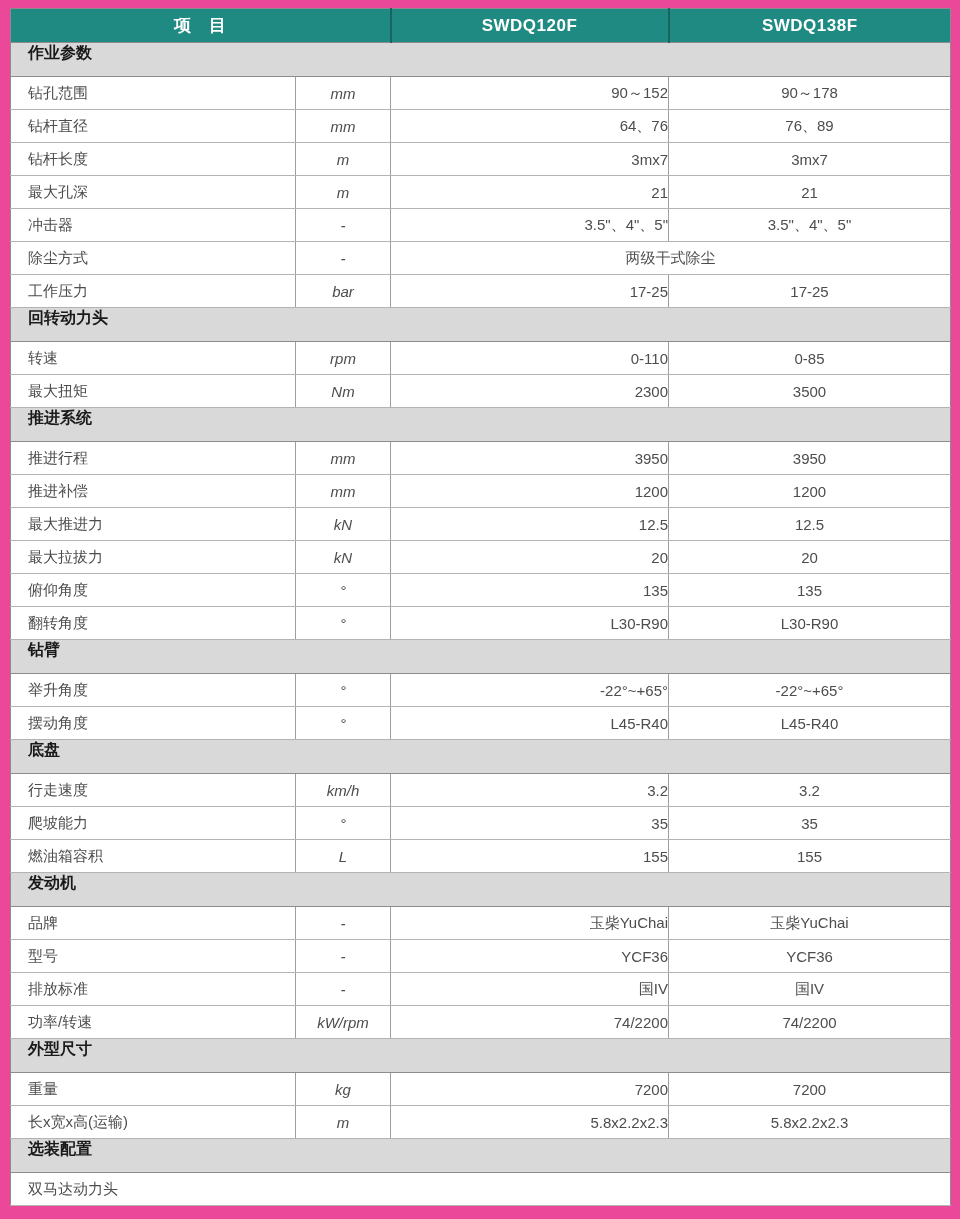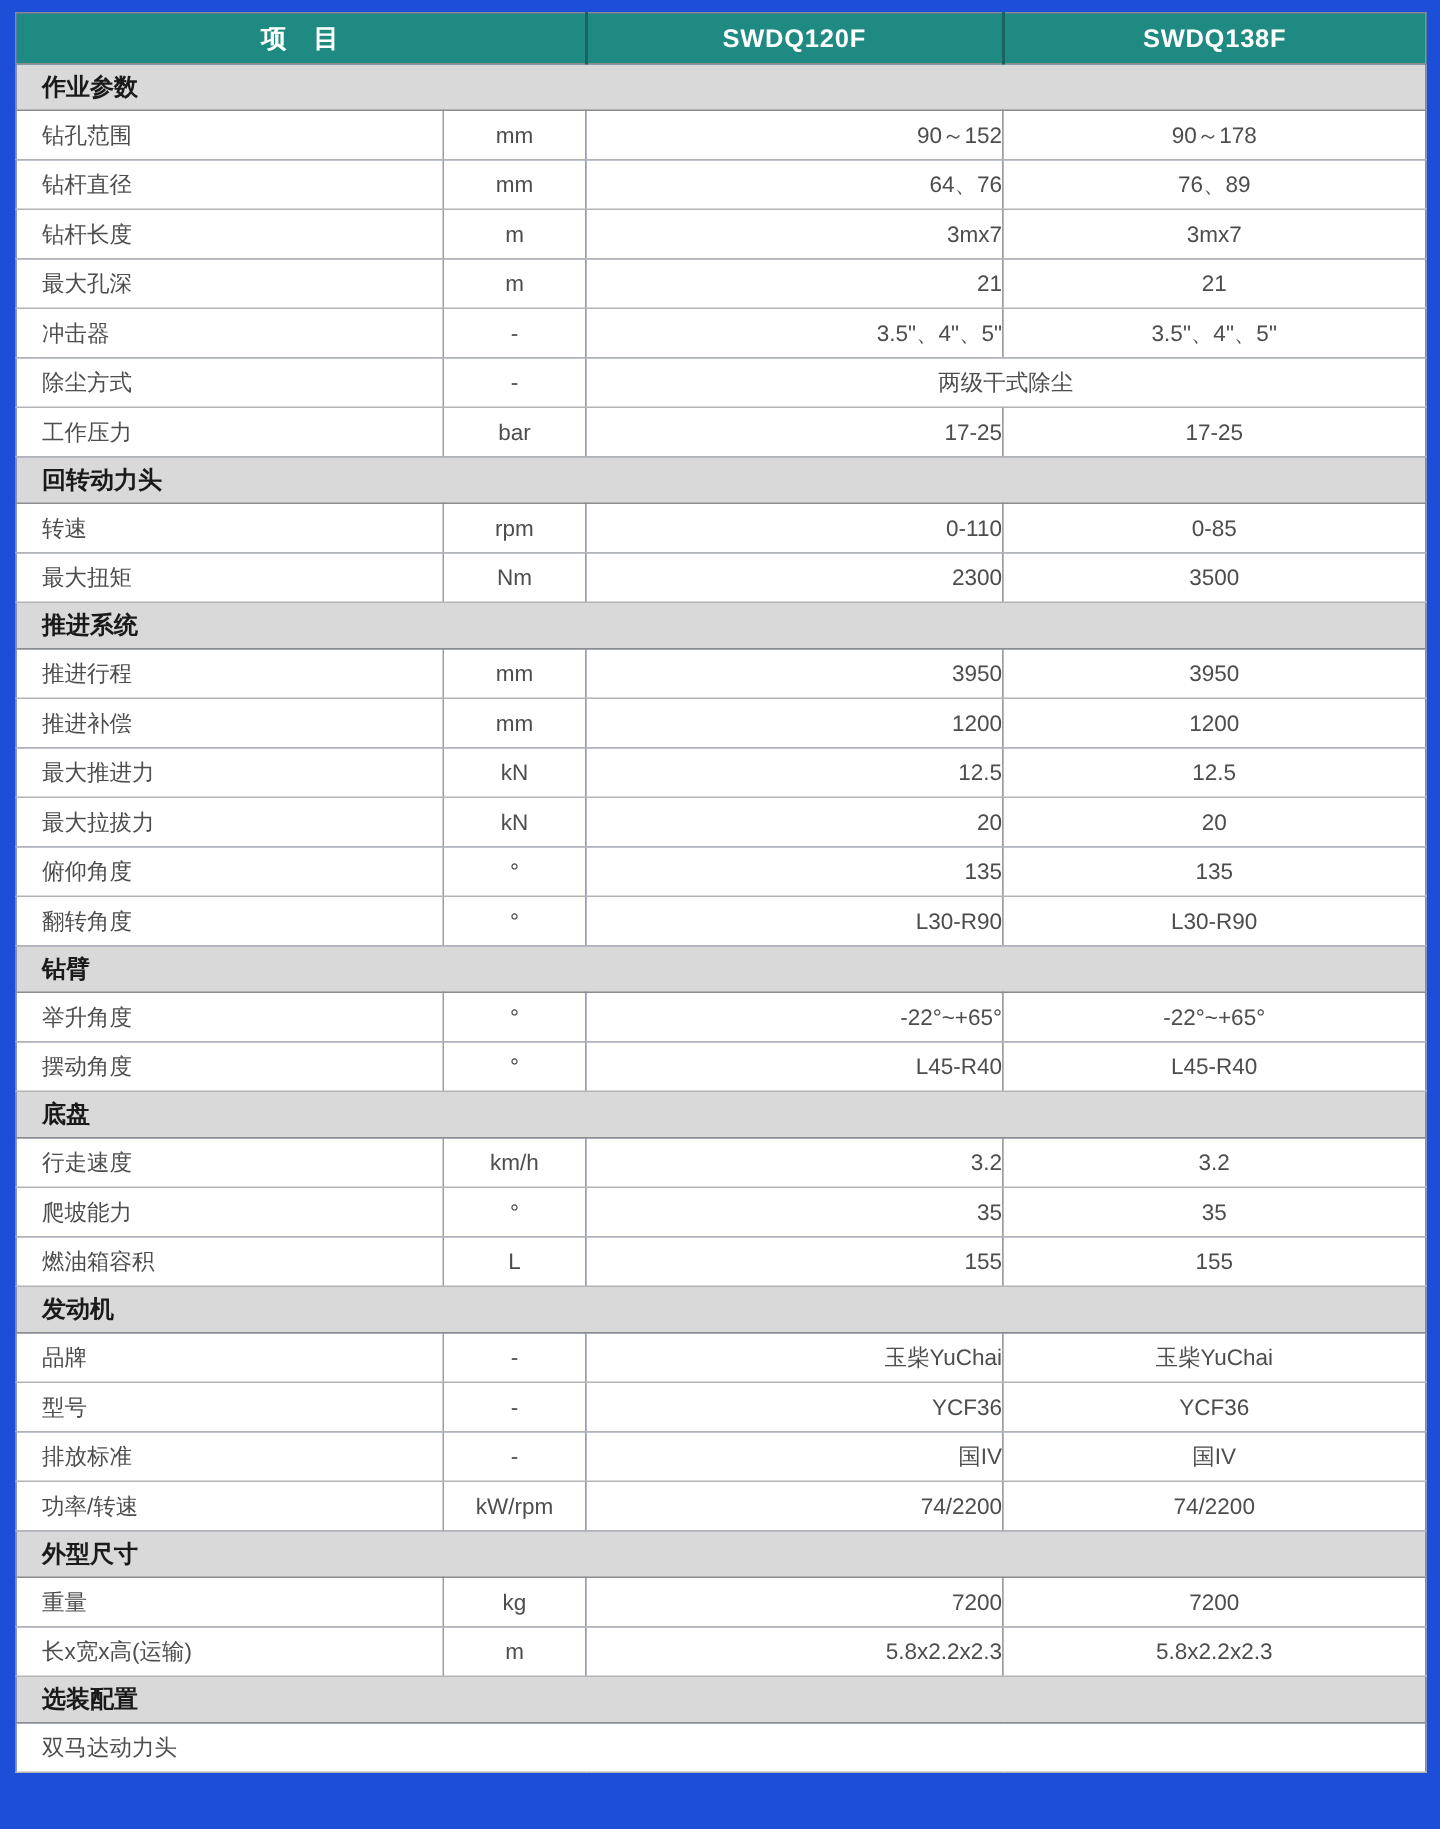--- a/index.html
+++ b/index.html
@@ -7,21 +7,21 @@
     margin: 0;
     padding: 0;
     background: #ffffff;
     width: 960px;
     font-family: "Liberation Sans", "DejaVu Sans", sans-serif;
   }
   .page {
     position: relative;
     width: 960px;
     height: 1219px;
-    background: #1d4ed8;
+    background: #ec4899;
   }
   .table-wrap {
     position: absolute;
     left: 10px;
     top: 8px;
     width: 940px;
   }
   table.spec {
     width: 100%;
     border-collapse: collapse;
@@ -42,21 +42,21 @@
   tr.head-row th:not(:last-child) {
     border-right: 2px solid #17655E;
   }
   
   td.section-cell {
     background: #d9d9d9;
     color: #1a1a1a;
     font-weight: 700;
     font-size: 16px;
     height: 31px;
-    padding: 0 0 0 17px;
+    padding: 0 0 12px 17px;
     text-align: left;
     border-top: 1px solid #8c8c8c;
     border-bottom: 1px solid #8c8c8c;
   }
   
   tr.data-row td {
     height: 33px;
     font-size: 15px;
     color: #4d4d4d;
     background: #ffffff;
@@ -64,20 +64,21 @@
     padding: 0;
   }
   td.name-cell {
     text-align: left;
     padding-left: 17px !important;
     border-right: 1px solid #9e9e9e;
   }
   td.unit-cell {
     text-align: center;
     border-right: 1px solid #9e9e9e;
+    font-style: italic;
   }
   td.value-cell {
     text-align: center;
   }
   td.value-cell.with-divider {
     border-right: 1px solid #9e9e9e;
     text-align: right;
   }
   td.full-cell {
     text-align: left;

